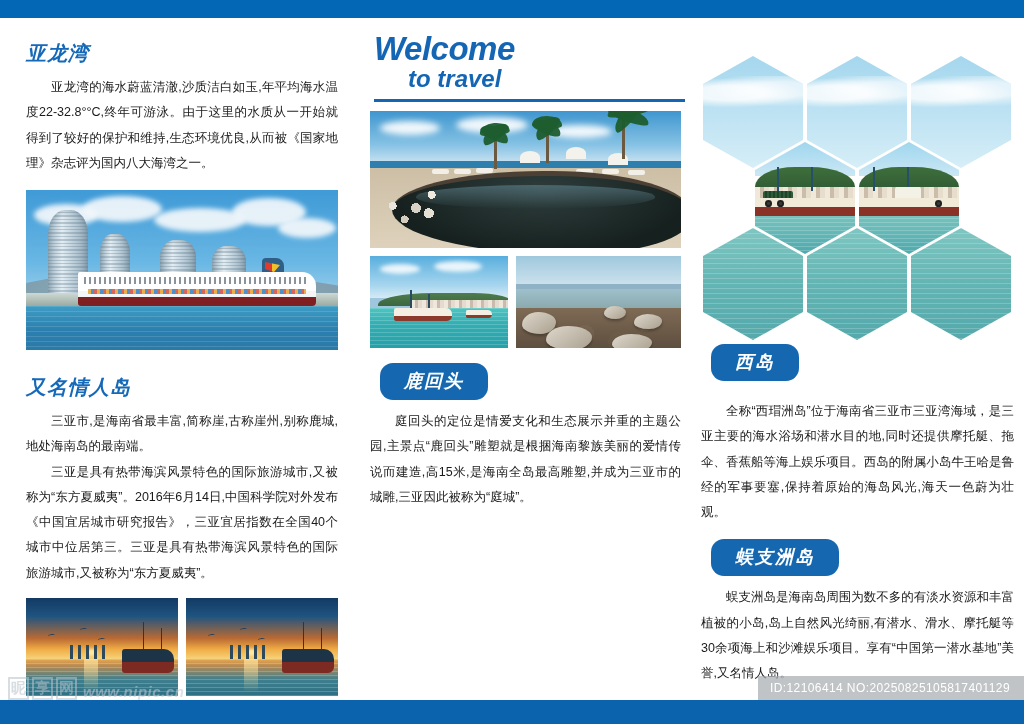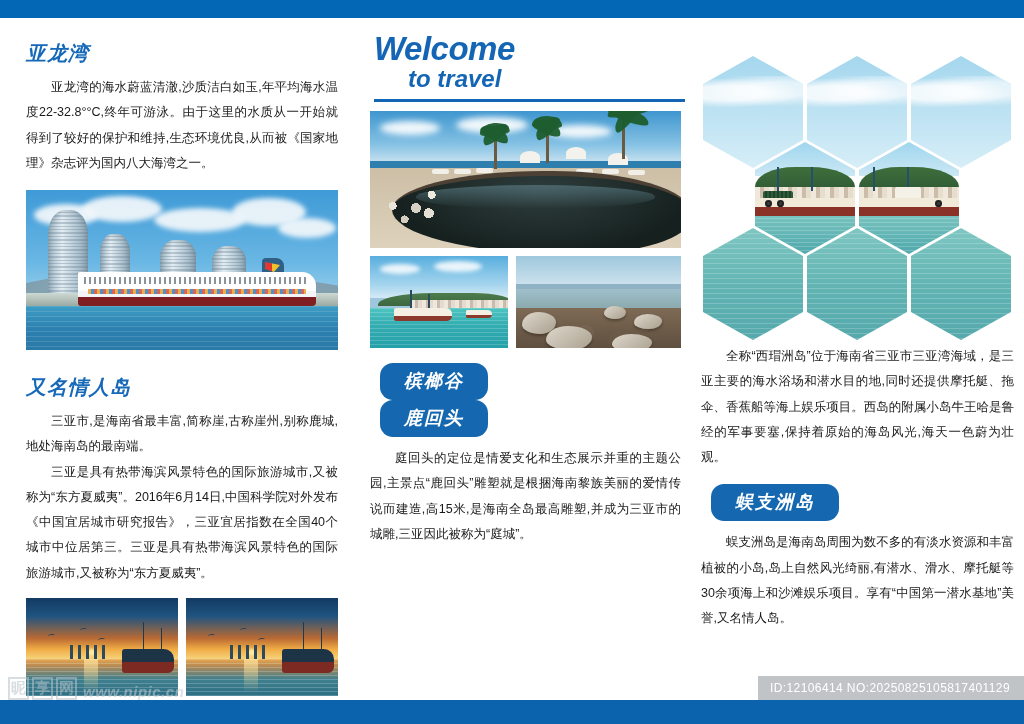--- a/index.html
+++ b/index.html
@@ -585,21 +585,20 @@
         <div class="boulder" style="left:6px;  top:56px; width:34px; height:22px;"></div>
         <div class="boulder" style="left:30px; top:70px; width:46px; height:24px;"></div>
         <div class="boulder" style="left:88px; top:50px; width:22px; height:13px;"></div>
         <div class="boulder" style="left:118px;top:58px; width:28px; height:15px;"></div>
         <div class="boulder" style="left:96px; top:78px; width:40px; height:18px;"></div>
       </div>
 
     </div>
 
     <div style="margin-top:15px;">
-      <div class="h-pill">槟榔谷</div>
     </div>
 
     <div style="margin-top:0;">
       <div class="h-pill">鹿回头</div>
       <div class="body-text" style="margin-top:9px;">
         <p>庭回头的定位是情爱支化和生态展示并重的主题公园,主景点“鹿回头”雕塑就是根捆海南黎族美丽的爱情传说而建造,高15米,是海南全岛最高雕塑,并成为三亚市的城雕,三亚因此被称为“庭城”。</p>
       </div>
     </div>
 
   </div>
@@ -651,21 +650,22 @@
       </div>
       <div class="hex" style="left:104px; top:196px;">
         <div class="water-soft"></div>
       </div>
       <div class="hex" style="left:208px; top:196px;">
         <div class="water-soft"></div>
       </div>
     </div>
 
     <div style="margin-top:14px;">
-      <div class="body-text" style="margin-top:9px;">
+      <div class="h-pill">西岛</div>
+      <div class="body-text" style="margin-top:18px;">
         <p>全称“西瑁洲岛”位于海南省三亚市三亚湾海域，是三亚主要的海水浴场和潜水目的地,同时还提供摩托艇、拖伞、香蕉船等海上娱乐项目。西岛的附属小岛牛王哈是鲁经的军事要塞,保持着原始的海岛风光,海天一色蔚为壮观。</p>
       </div>
     </div>
 
     <div style="margin-top:14px;">
       <div class="h-pill">蜈支洲岛</div>
       <div class="body-text" style="margin-top:9px;">
         <p>蜈支洲岛是海南岛周围为数不多的有淡水资源和丰富植被的小岛,岛上自然风光绮丽,有潜水、滑水、摩托艇等30余项海上和沙滩娱乐项目。享有“中国第一潜水基地”美誉,又名情人岛。</p>
       </div>
     </div>

